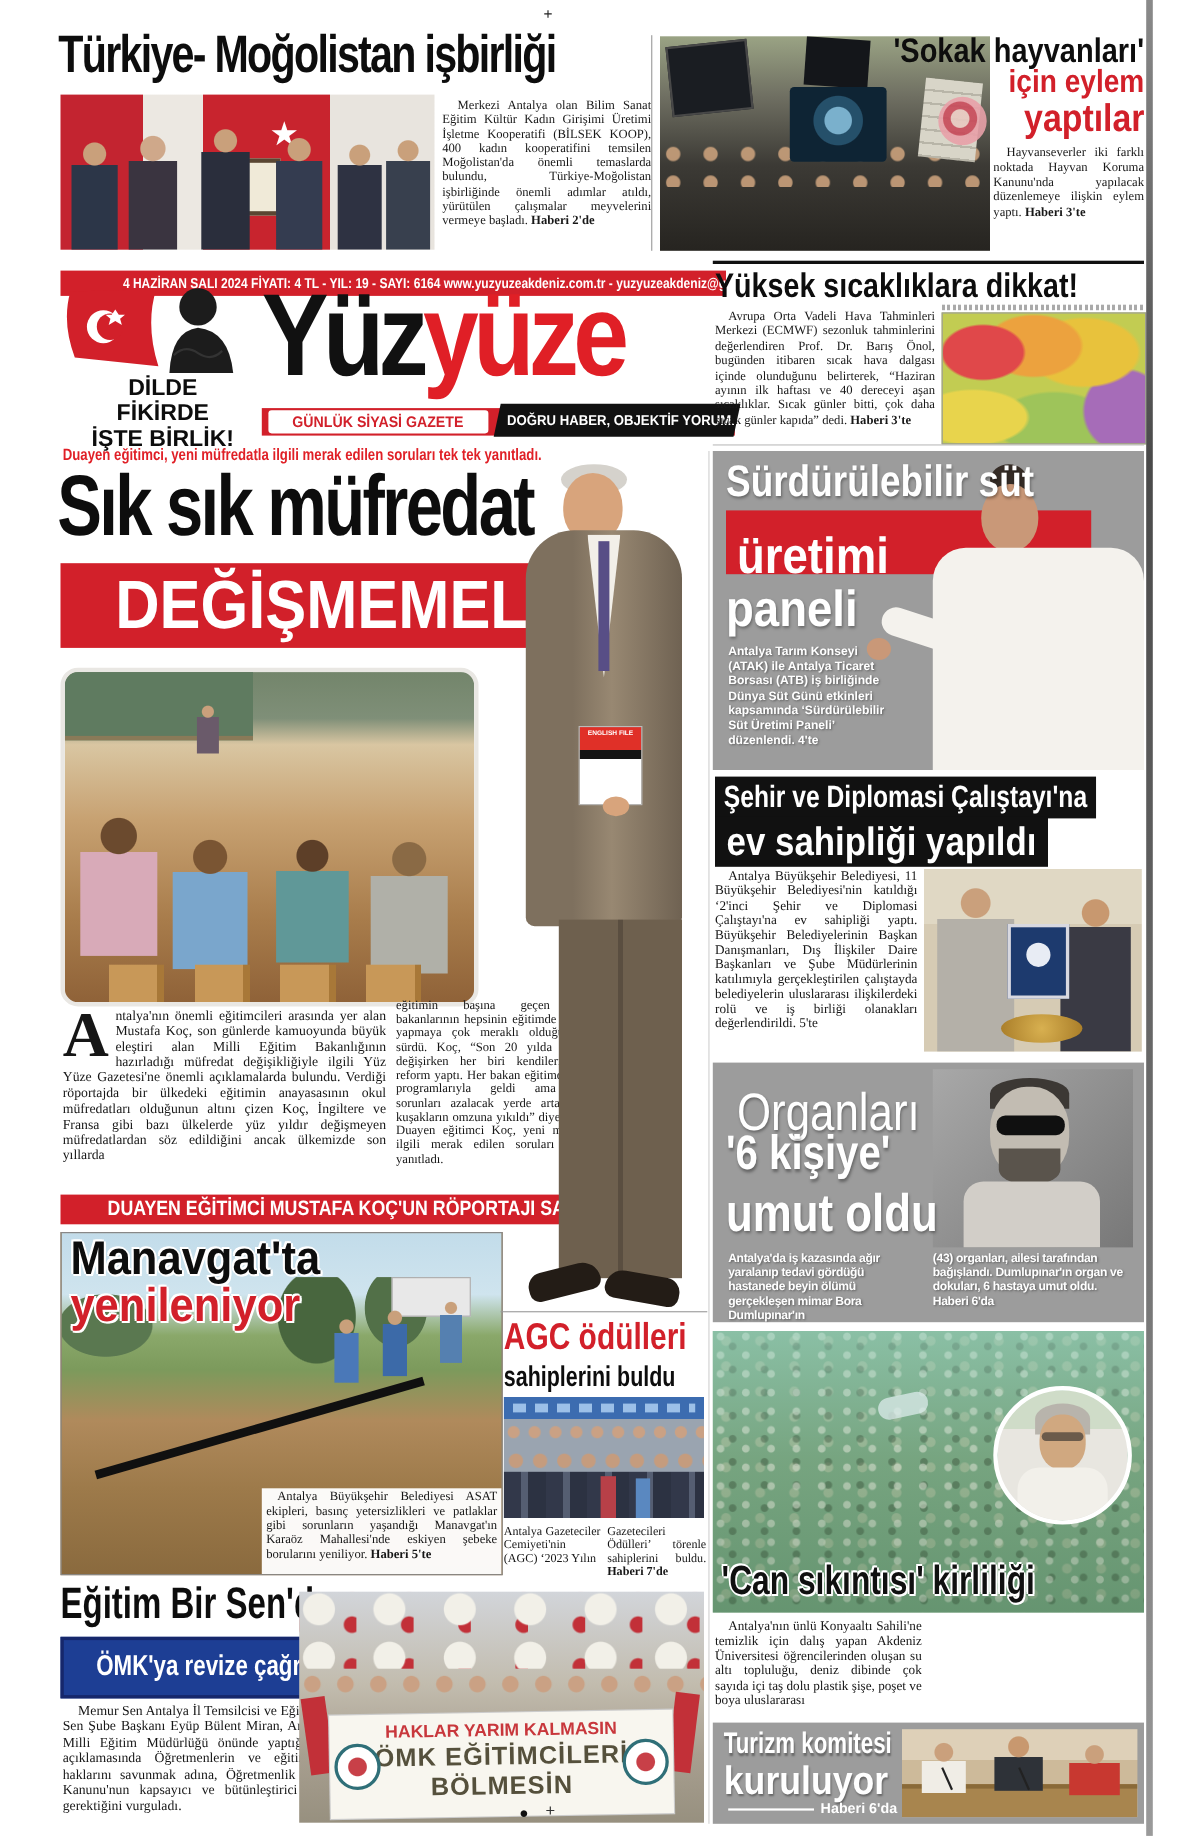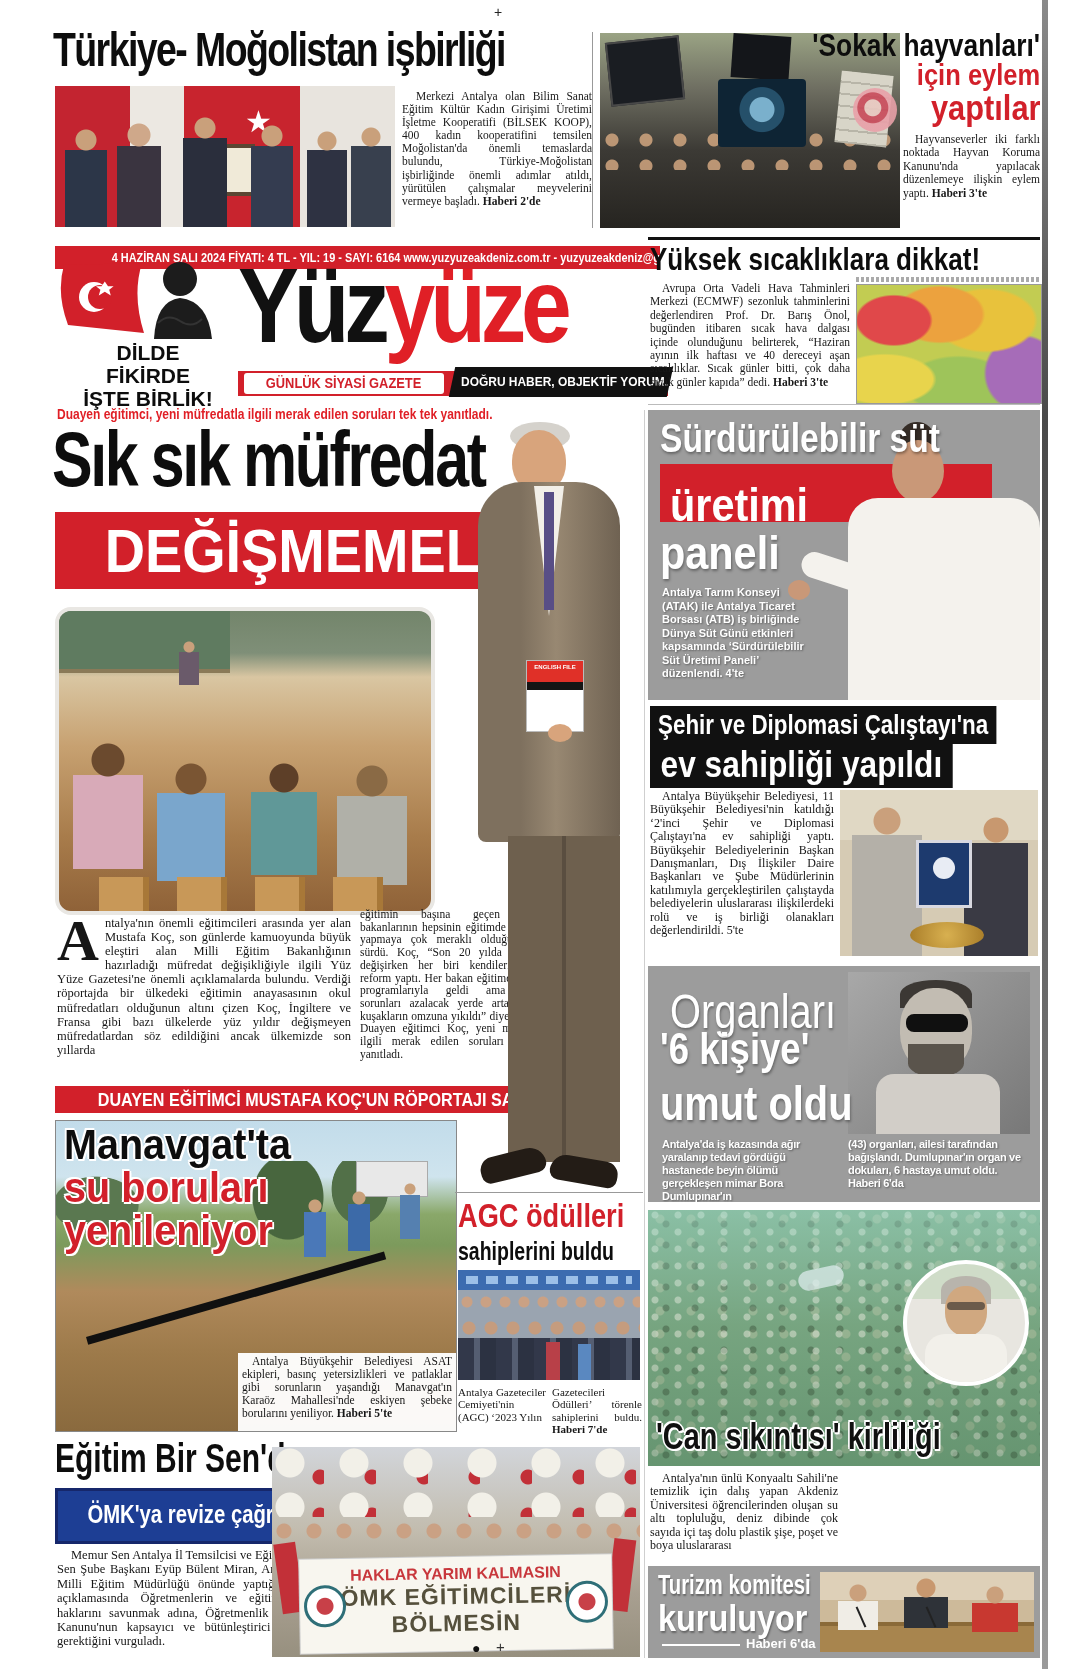--- a/index.html
+++ b/index.html
@@ -131,21 +131,20 @@
 
   <div class="photo" style="left:55px;top:1120px;width:400px;height:310px;border:1px solid #888;background:linear-gradient(180deg,#c2dcea 0%,#cfe4ee 18%,#8aa86a 30%,#7c9a5c 40%,#b08a5c 55%,#9d7a4a 75%,#8a6a3e 100%);background-color:#9d7a4a;">
     <div class="abs" style="left:0;top:40px;width:100%;height:80px;background-image:radial-gradient(ellipse 50px 60px at 58% 45%,#48663e 0 70%,transparent 72%),radial-gradient(ellipse 40px 50px at 76% 35%,#527048 0 70%,transparent 72%),radial-gradient(ellipse 60px 40px at 10% 55%,#5a7850 0 70%,transparent 72%);"></div>
     <div class="abs" style="left:300px;top:40px;width:70px;height:34px;background:#e8e8e8;border:1px solid #aaa;"></div>
     <div class="abs" style="left:30px;top:216px;width:310px;height:8px;background:#101010;transform:rotate(-16deg);transform-origin:0 0;"></div>
     <div class="abs" style="left:248px;top:78px;width:22px;height:58px;background:radial-gradient(circle at 50% 7px,#c9a07b 6px,transparent 7px),linear-gradient(180deg,transparent 0 13px,#4a78b8 13px);"></div>
     <div class="abs" style="left:292px;top:70px;width:22px;height:60px;background:radial-gradient(circle at 50% 7px,#c9a07b 6px,transparent 7px),linear-gradient(180deg,transparent 0 13px,#3c6aa8 13px);"></div>
     <div class="abs" style="left:344px;top:62px;width:20px;height:56px;background:radial-gradient(circle at 50% 6px,#c9a07b 5px,transparent 6px),linear-gradient(180deg,transparent 0 12px,#5580b0 12px);"></div>
     <div class="abs sans" style="left:8px;top:2px;line-height:1.06;">
       <div class="hl" style="font-size:43px;text-shadow:-2px 0 #fff,2px 0 #fff,0 -2px #fff,0 2px #fff,2px 2px #fff,-2px -2px #fff;"><span class="cond" style="transform:scaleX(.92);">Manavgat'ta</span></div>
-      <div class="hl" style="font-size:43px;color:#d2202a;text-shadow:-2px 0 #fff,2px 0 #fff,0 -2px #fff,0 2px #fff,2px 2px #fff,-2px -2px #fff;"><span class="cond" style="transform:scaleX(.92);">su boruları</span></div>
       <div class="hl" style="font-size:43px;color:#d2202a;text-shadow:-2px 0 #fff,2px 0 #fff,0 -2px #fff,0 2px #fff,2px 2px #fff,-2px -2px #fff;"><span class="cond" style="transform:scaleX(.92);">yenileniyor</span></div>
     </div>
     <div class="abs serif just" style="left:182px;top:232px;width:210px;height:76px;background:rgba(255,255,255,.96);padding:2px 4px;font-size:11.5px;line-height:13px;color:#161616;overflow:hidden;text-indent:10px;"><span>Antalya Büyükşehir Belediyesi ASAT ekipleri, basınç yetersizlikleri ve patlaklar gibi sorunların yaşandığı Manavgat'ın Karaöz Mahallesi'nde eskiyen şebeke borularını yeniliyor.</span> <b>Haberi 5'te</b></div>
   </div>
 
   <div class="rule" style="left:455px;top:1192px;width:188px;height:1px;background:#999;"></div>
   <div class="abs sans hl" style="left:458px;top:1198px;font-size:34px;color:#d2202a;"><span class="cond" style="trans­form:scaleX(.8);transform:scaleX(.8);">AGC ödülleri</span></div>
   <div class="abs sans hl" style="left:458px;top:1238px;font-size:26px;"><span class="cond" style="transform:scaleX(.75);">sahiplerini buldu</span></div>
   <div class="photo" style="left:458px;top:1270px;width:182px;height:110px;background:#9aa4b0;">
     <div class="abs" style="left:0;top:0;width:100%;height:20px;background:#3c6cb0;">

